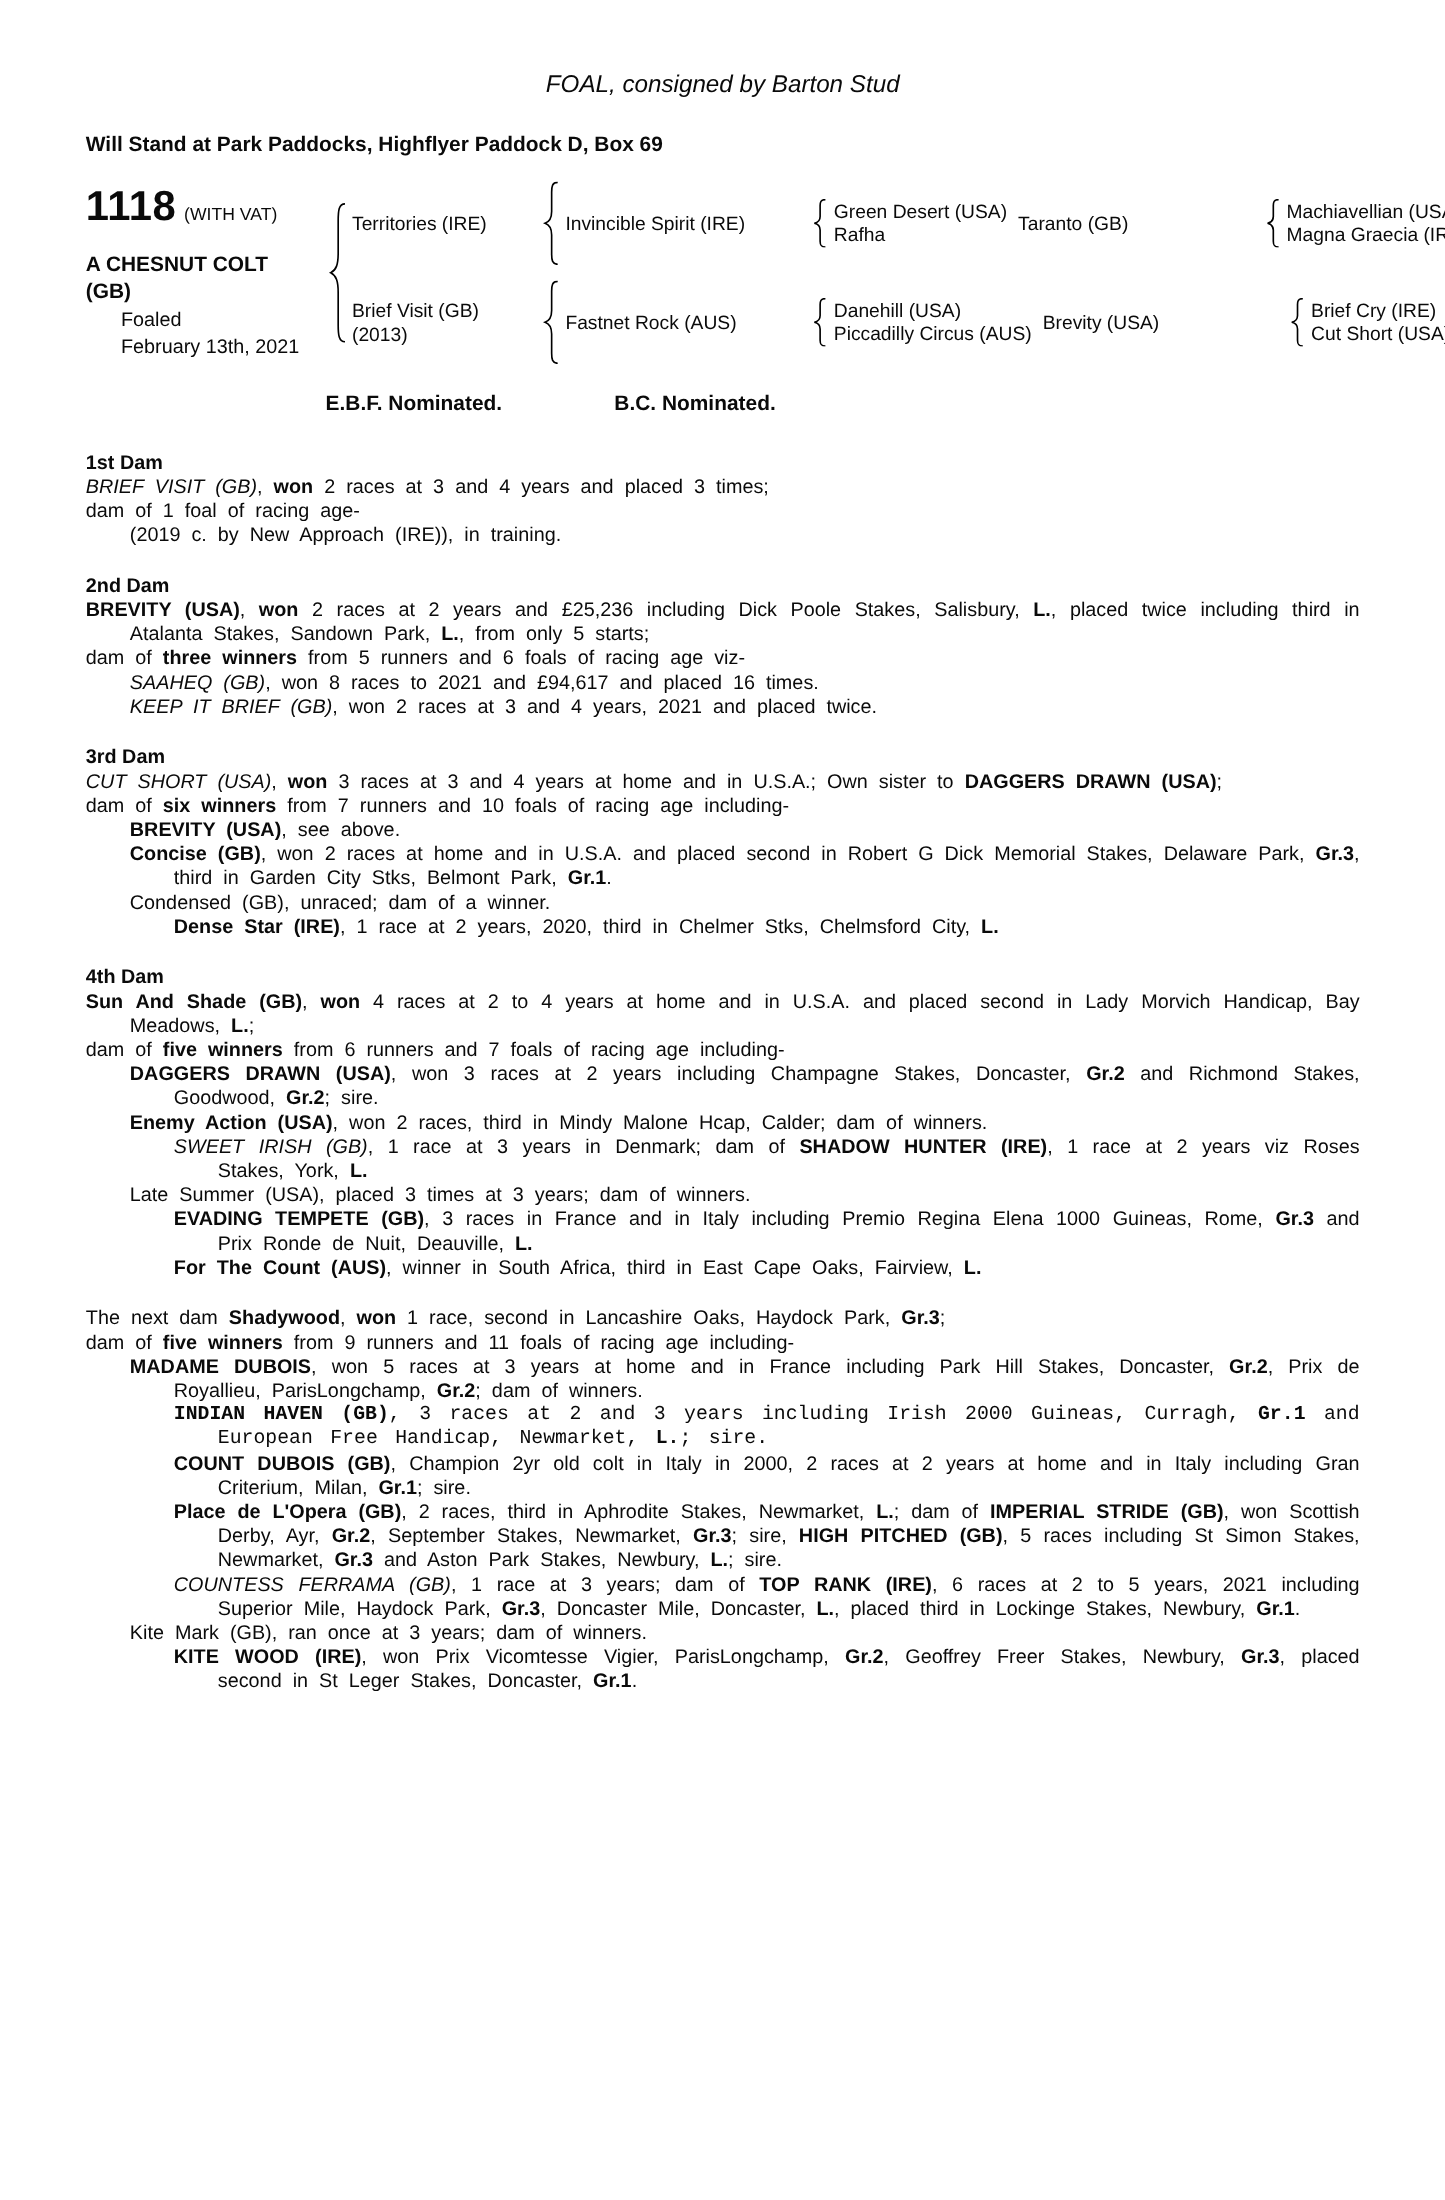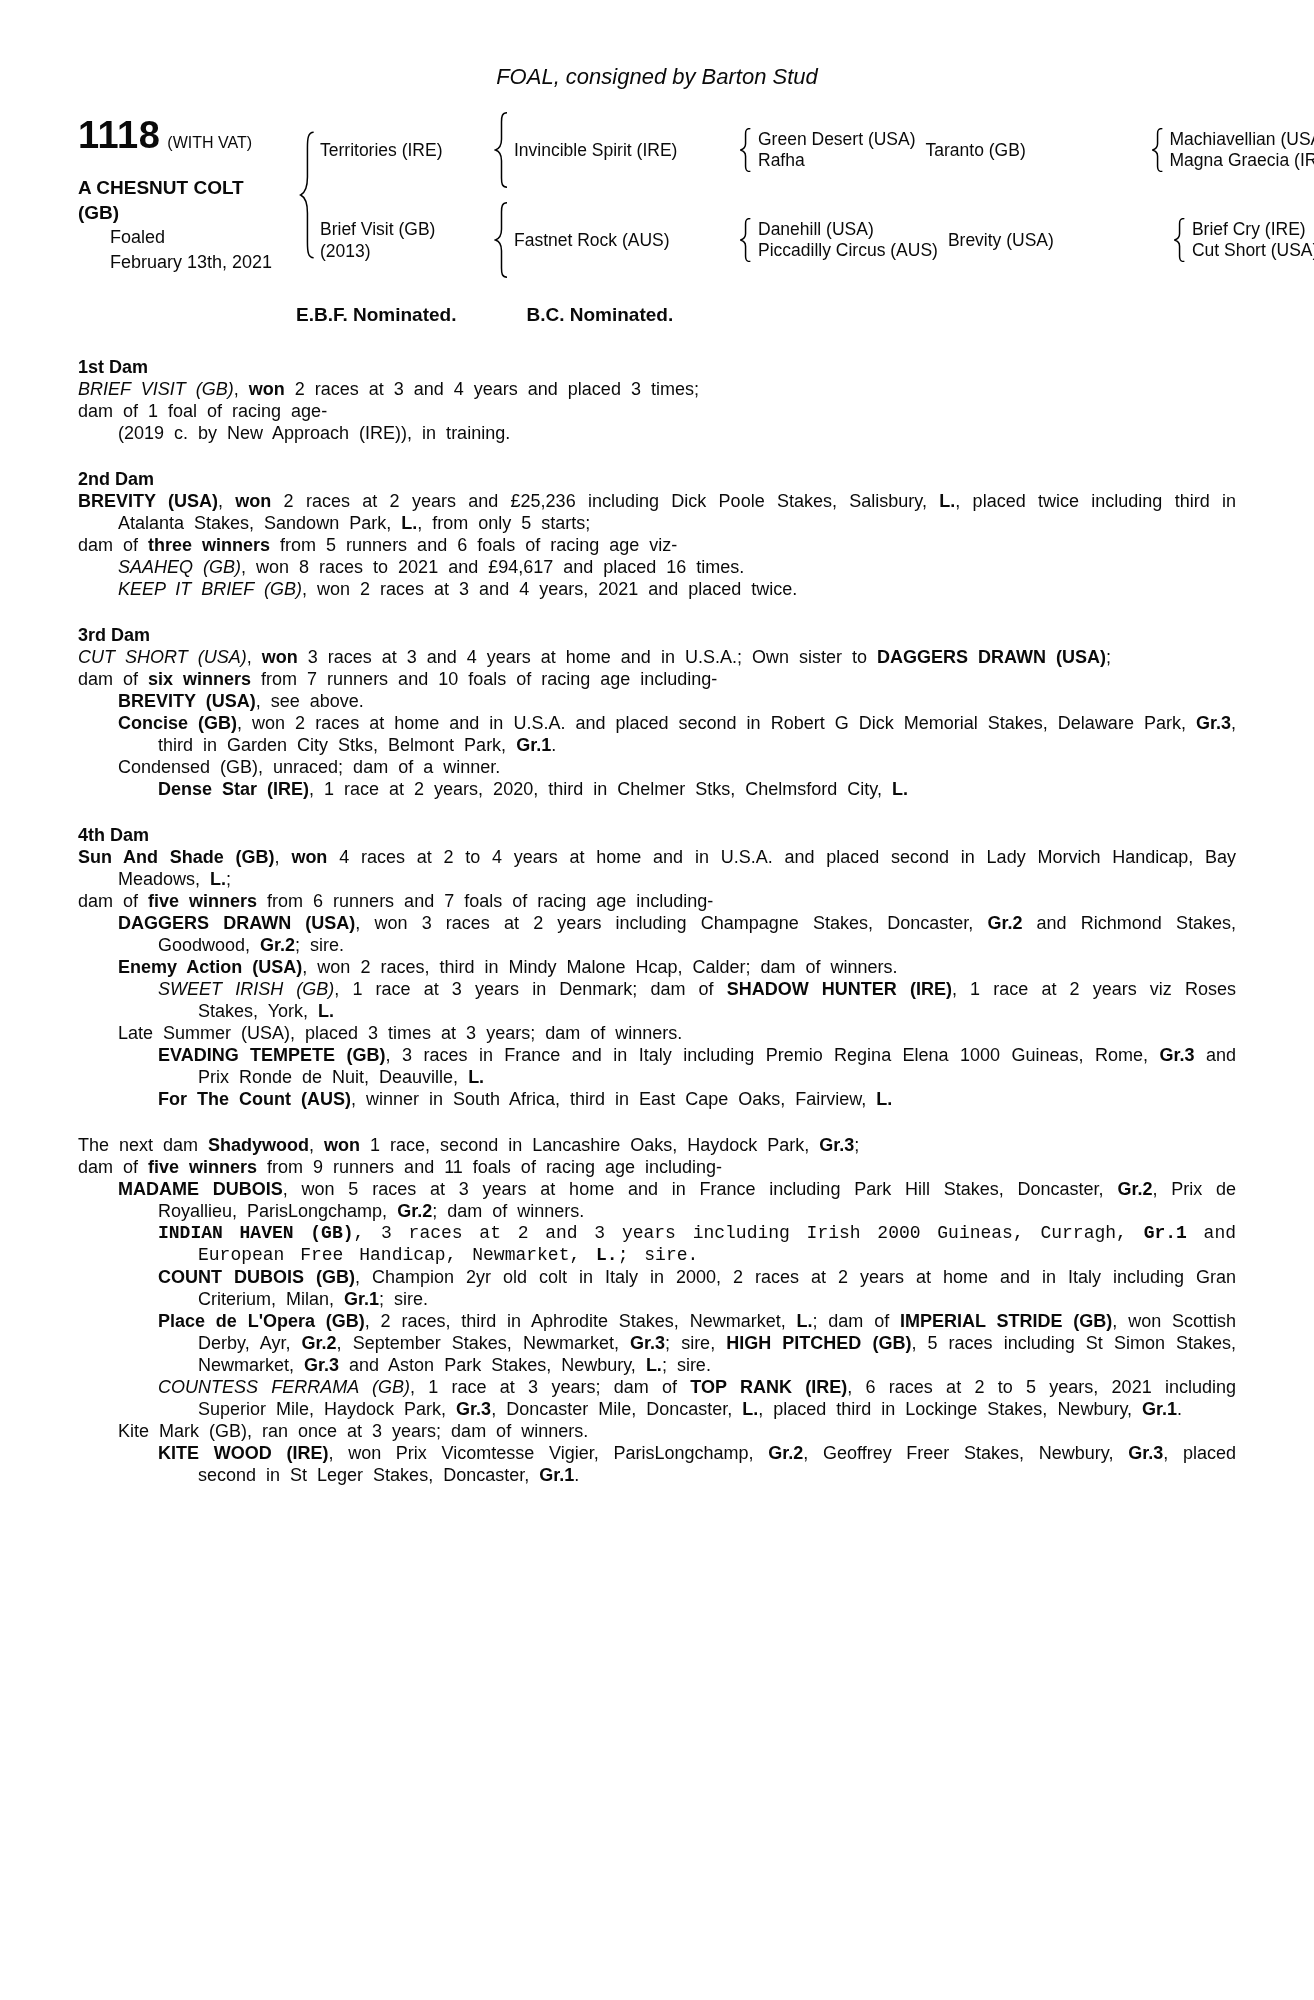--- a/index.html
+++ b/index.html
@@ -29,38 +29,39 @@
   .g1row { display:flex; align-items:center; }
   .g1name { width:170px; flex:none; font-size:17.5px; line-height:22px; }
   .g2stack { display:flex; flex-direction:row; gap:10px; }
   .g2row { display:flex; align-items:center; }
   .g2name { width:220px; flex:none; font-size:17.5px; line-height:21px; }
   .g3pair { display:flex; flex-direction:column; justify-content:center; }
   .g3pair .gname { font-size:17.5px; line-height:21px; white-space:nowrap; }
   .bracecol { flex:none; width:24px; display:flex; align-items:center; justify-content:center; }
   svg.brace { display:block; }
 
-  .noms { display:flex; gap:70px; margin-left:218px; margin-top:26px;
+  .noms { display:flex; gap:102px; margin-left:218px; margin-top:26px;
           font-weight:700; font-size:19px; }
 
   
   .details { margin-top:30px; font-size:18px; line-height:22px; }
   .dam-section { margin-top:24px; }
   .dam-section:first-child { margin-top:0; }
   .sec-heading { font-weight:700; }
   .para { text-align:justify; word-spacing:5px; }
   .b { font-weight:700; }
   .i { font-style:italic; }
 </style>
 </head>
 <body>
 
 <div class="page">
 
   <div class="header-title">FOAL, consigned by Barton Stud</div>
+  <div class="stand-line">Will Stand at Park Paddocks, Highflyer Paddock D, Box 69</div>
 
   <div class="ped">
     <div class="ped-left">
       <div class="lot-line">
         <span class="lot-num">1118</span>
         <span class="lot-vat">(WITH VAT)</span>
       </div>
       <div class="subject-name mt">A CHESNUT COLT</div>
       <div class="subject-name">(GB)</div>
       <div class="subject-plain">Foaled</div>

